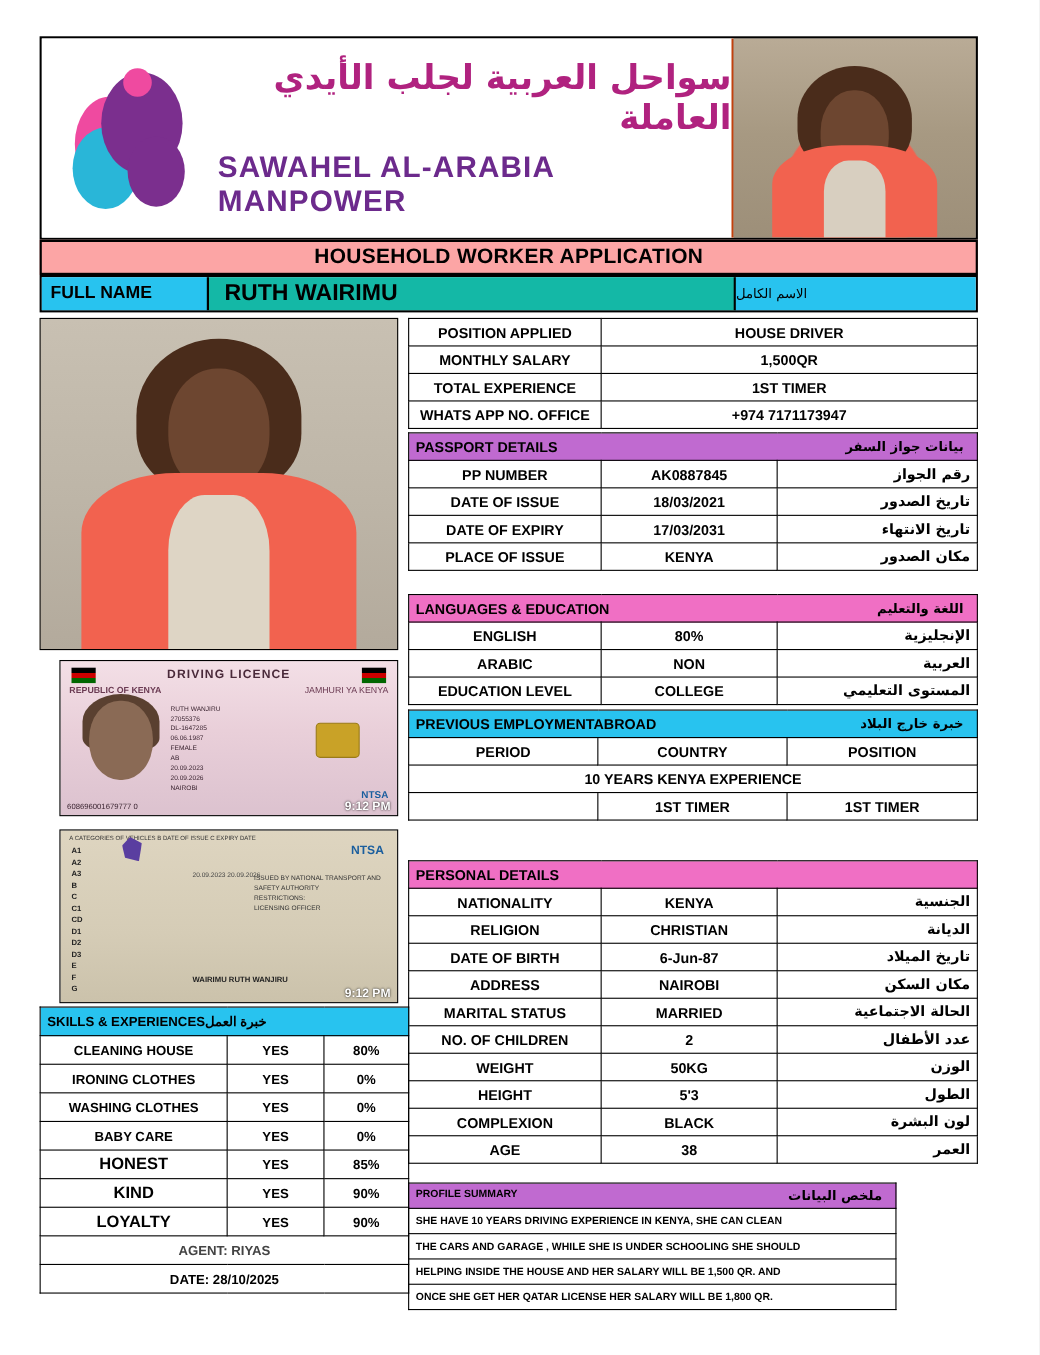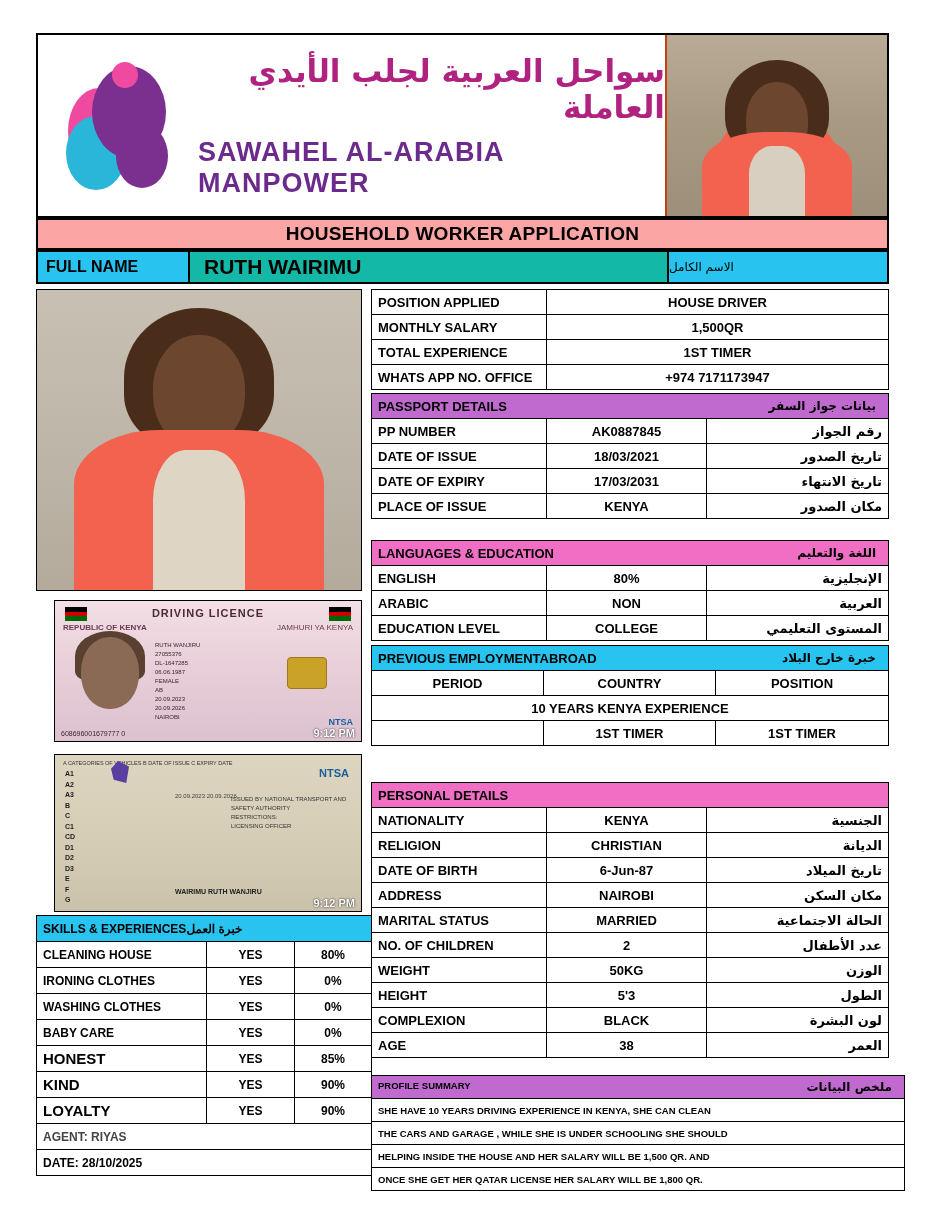--- a/index.html
+++ b/index.html
@@ -184,21 +184,21 @@
   .dl2-map { position:absolute; left:56px; top:6px; width:18px; height:22px;
     background:#5a3ea0; clip-path: polygon(40% 0,100% 25%,85% 100%,15% 85%,0 35%); }
   
   table.t {
     position: absolute; border-collapse: collapse; table-layout: fixed;
   }
   table.t td {
     border: 1px solid #000; height: 25px; font-size: 13px;
     padding: 0 6px; font-weight: bold;
   }
-  .lbl { text-align: left; }
+  .lbl { text-align: center; }
   .val { text-align: center; }
   .ar  { text-align: right; direction: rtl; font-size: 12px;
          font-family: "DejaVu Sans", sans-serif; font-weight: bold; }
   .sec {
     border: 1px solid #000; font-weight: bold; text-align: left;
     padding-left: 6px; font-size: 17px; height: 28px;
   }
   .sec .arlab { float: right; font-size: 12px; font-weight: bold;
     direction: rtl; font-family:"DejaVu Sans", sans-serif; padding-right:6px;}
   .pink { background: #f06fc4; }
@@ -211,21 +211,21 @@
   #tbl-pass { left: 351px; top: 381px; width: 518px; }
   
   #tbl-lang { left: 351px; top: 528px; width: 518px; }
   
   #tbl-prev { left: 351px; top: 633px; width: 518px; }
   .exp-note { text-align: center; font-size: 11px; font-weight: bold; }
   .timer-row td { height: 44px; font-size: 20px; text-align: center; }
   
   #tbl-pers { left: 351px; top: 770px; width: 518px; }
   
-  #tbl-prof { left: 351px; top: 1063px; width: 534px; border-radius: 27px; }
+  #tbl-prof { left: 351px; top: 1063px; width: 444px; border-radius: 27px; }
   #tbl-prof td { height: 23px; font-size: 9.5px; font-weight: bold; }
   
   #tbl-skills { left: 16px; top: 903px; width: 336px; }
   #tbl-skills td { height: 26px; font-size: 12px; }
   .sk-head {
     background: #28c3ef; font-weight: bold; font-size: 14px;
     text-align: left; padding-left: 4px;
   }
   .agent-row td { height: 23px; font-size: 12px; font-weight: normal; color:#444; }
   .date-row td { height: 28px; font-size: 16px; font-weight: bold; }

